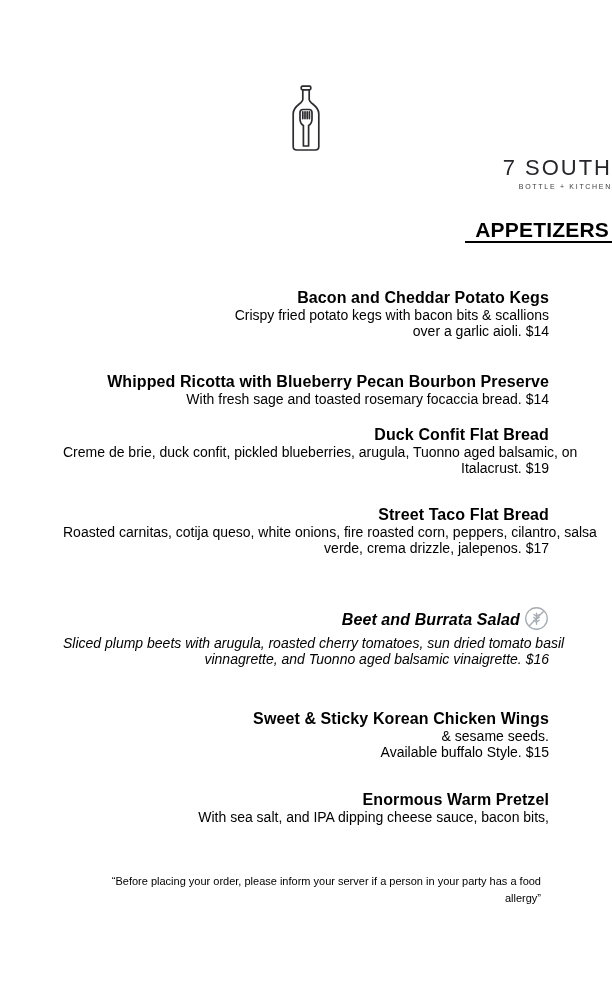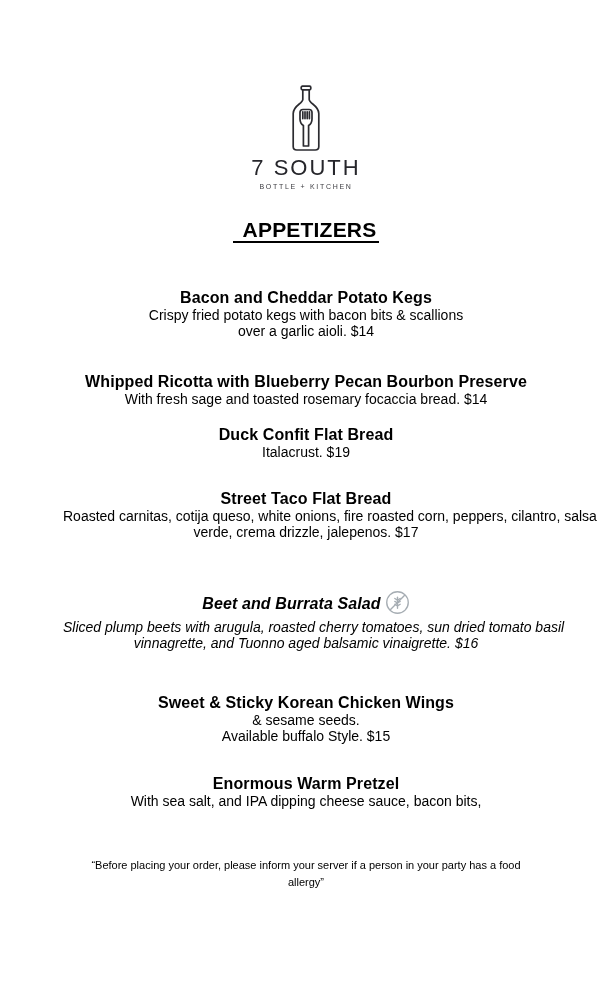--- a/index.html
+++ b/index.html
@@ -1,21 +1,21 @@
 <!DOCTYPE html>
 <html><head>
 <meta charset="utf-8">
 <style>
   html,body{margin:0;padding:0;}
   body{
     width:612px;height:1008px;background:#ffffff;
     font-family:"Liberation Sans",sans-serif;color:#000;
     -webkit-font-smoothing:antialiased;
   }
-  .page{width:612px;height:1008px;overflow:hidden;text-align:center;position:relative;}
+  .page{width:612px;height:1008px;overflow:hidden;text-align:right;position:relative;}
 
   
   .brand{margin-top:85px;}
   .logo-svg{display:block;margin:0 auto;}
   .brand-name{
     margin:1px 0 0 0;font-size:22px;font-weight:400;letter-spacing:2px;
     color:#26262b;line-height:24px;
   }
   .brand-tagline{
     margin:3px 0 0 0;font-size:7px;font-weight:400;letter-spacing:1.7px;
@@ -90,20 +90,21 @@
   <section class="menu-item item-1">
     <h2 class="item-name">Whipped Ricotta with Blueberry Pecan Bourbon Preserve</h2>
     <div class="item-desc">
       <div class="desc-line">With fresh sage and toasted rosemary focaccia bread. $14</div>
     </div>
   </section>
 
   <section class="menu-item item-2">
     <h2 class="item-name">Duck Confit Flat Bread</h2>
     <div class="item-desc">
+      <div class="desc-line">Creme de brie, duck confit, pickled blueberries, arugula, Tuonno aged balsamic, on</div>
       <div class="desc-line">Italacrust. $19</div>
     </div>
   </section>
 
   <section class="menu-item item-3">
     <h2 class="item-name">Street Taco Flat Bread</h2>
     <div class="item-desc">
       <div class="desc-line">Roasted carnitas, cotija queso, white onions, fire roasted corn, peppers, cilantro, salsa</div>
       <div class="desc-line">verde, crema drizzle, jalepenos. $17</div>
     </div>

